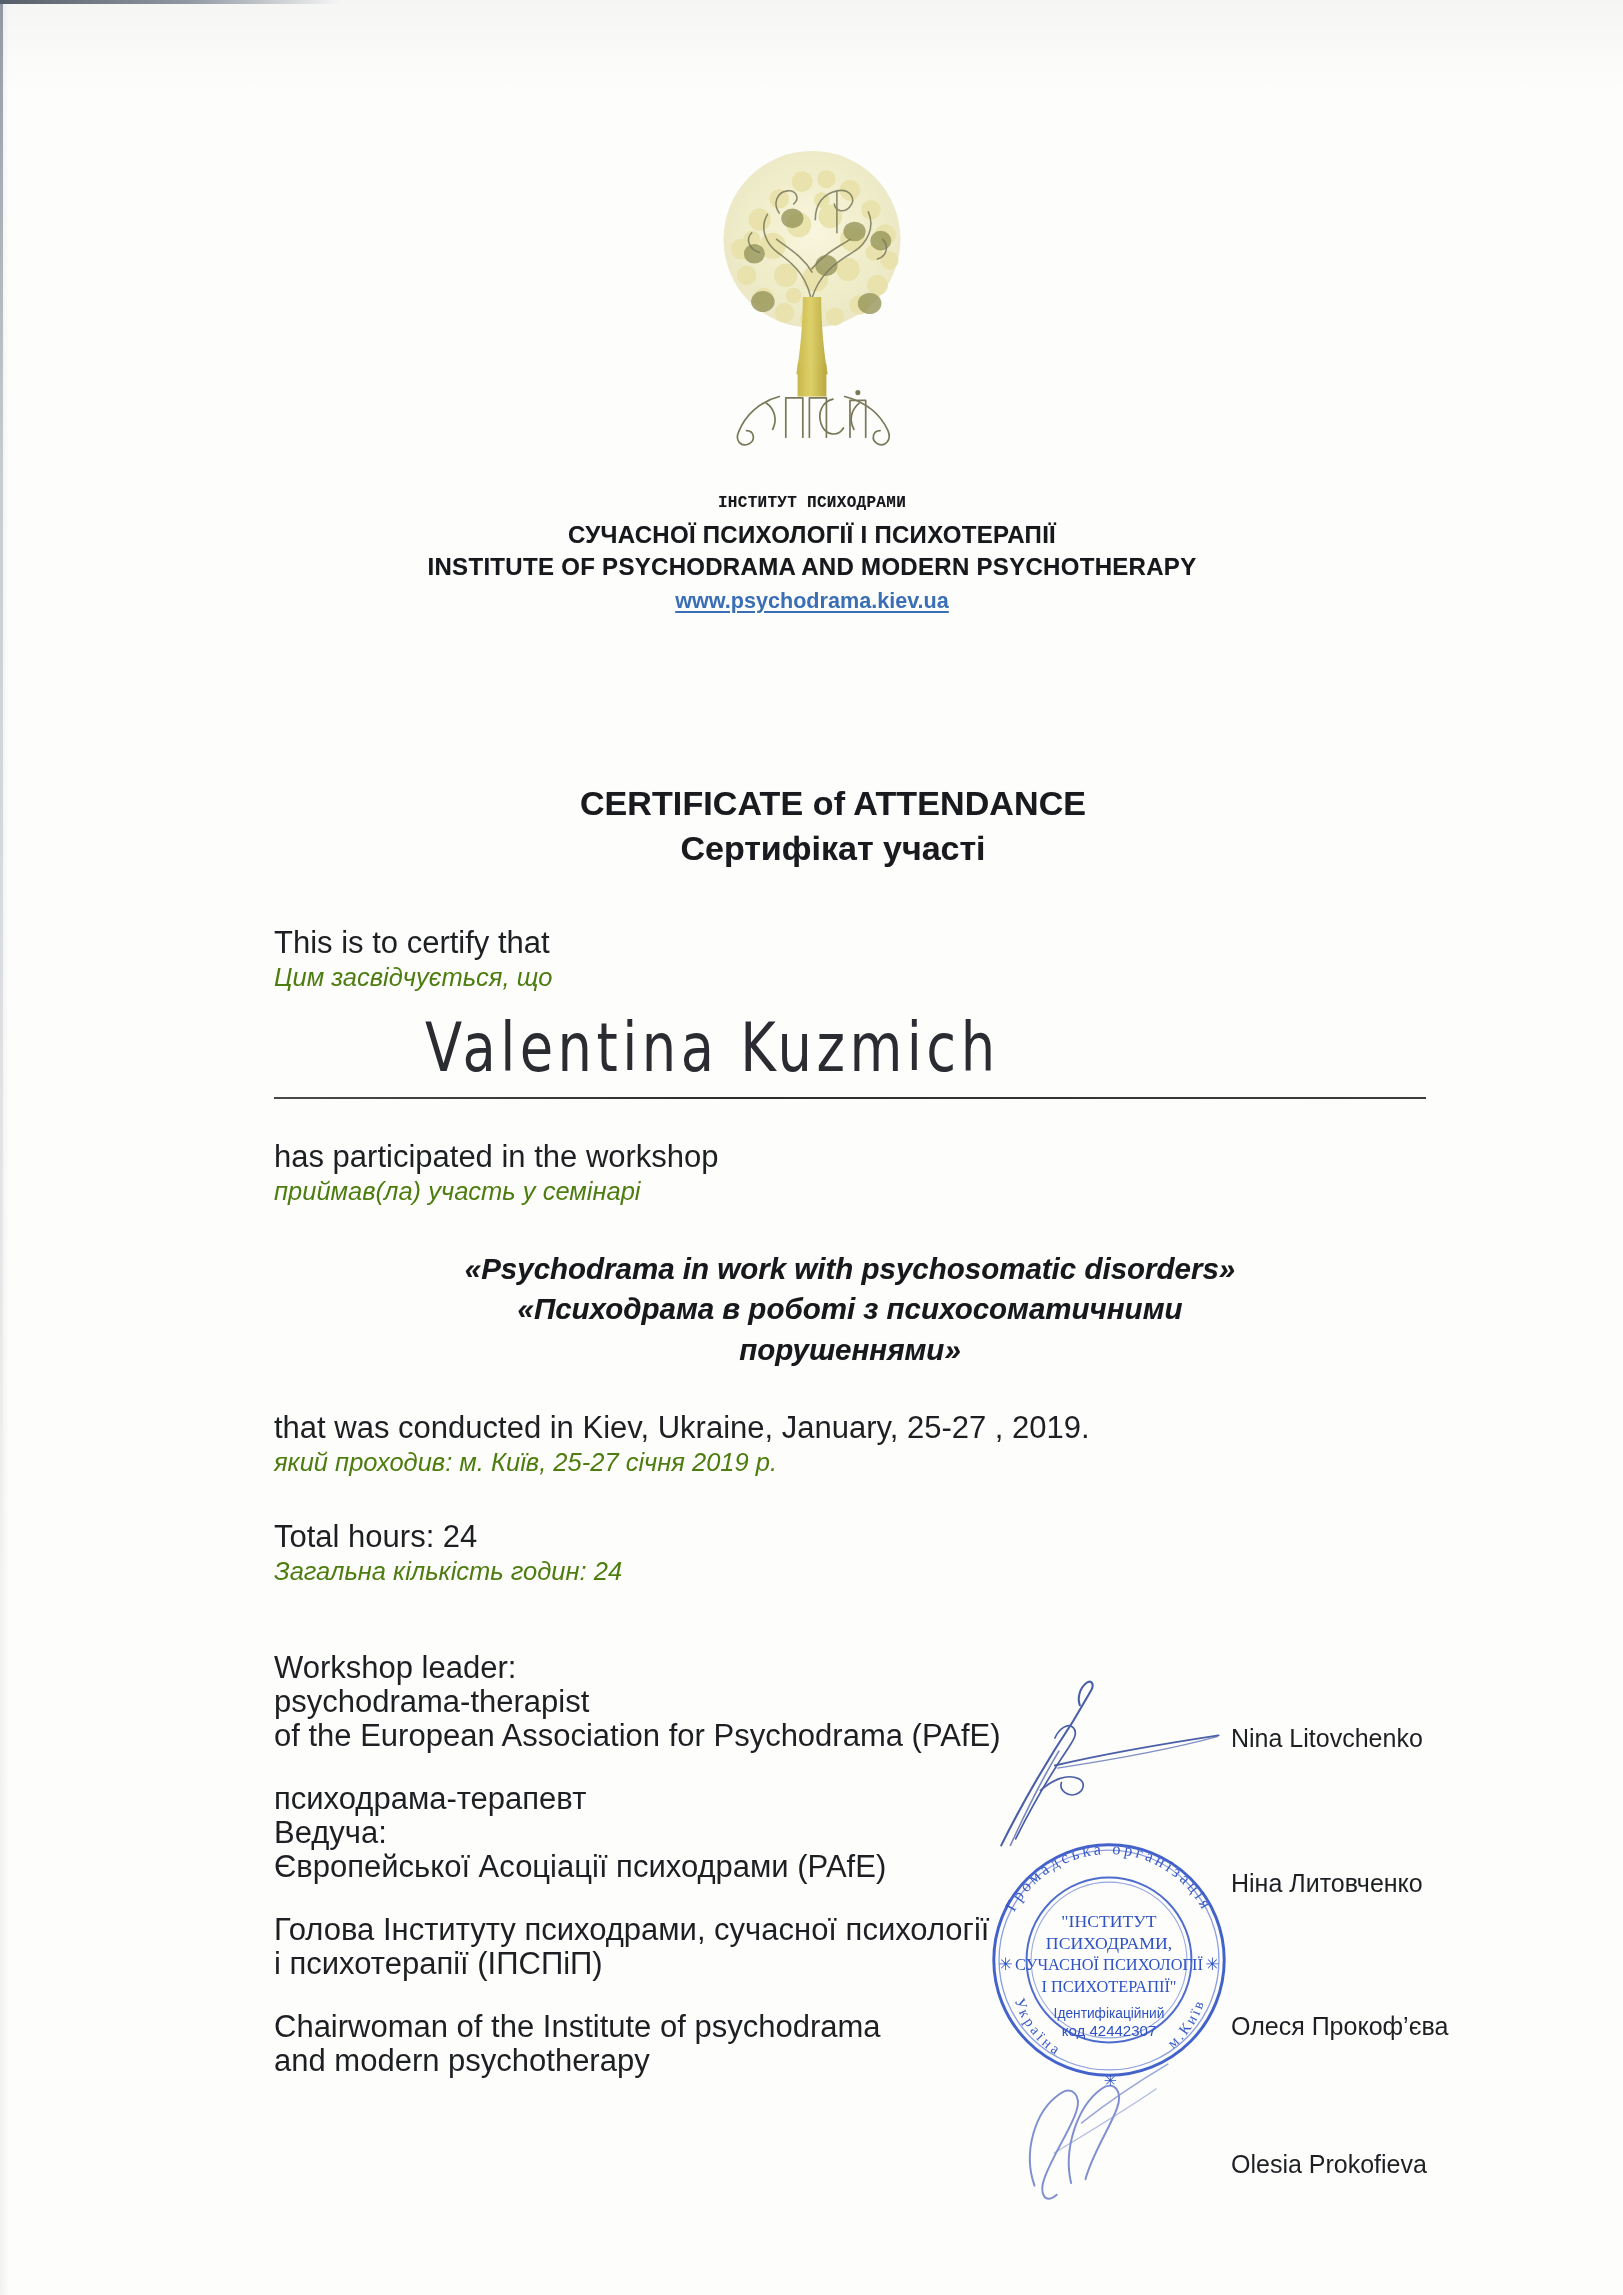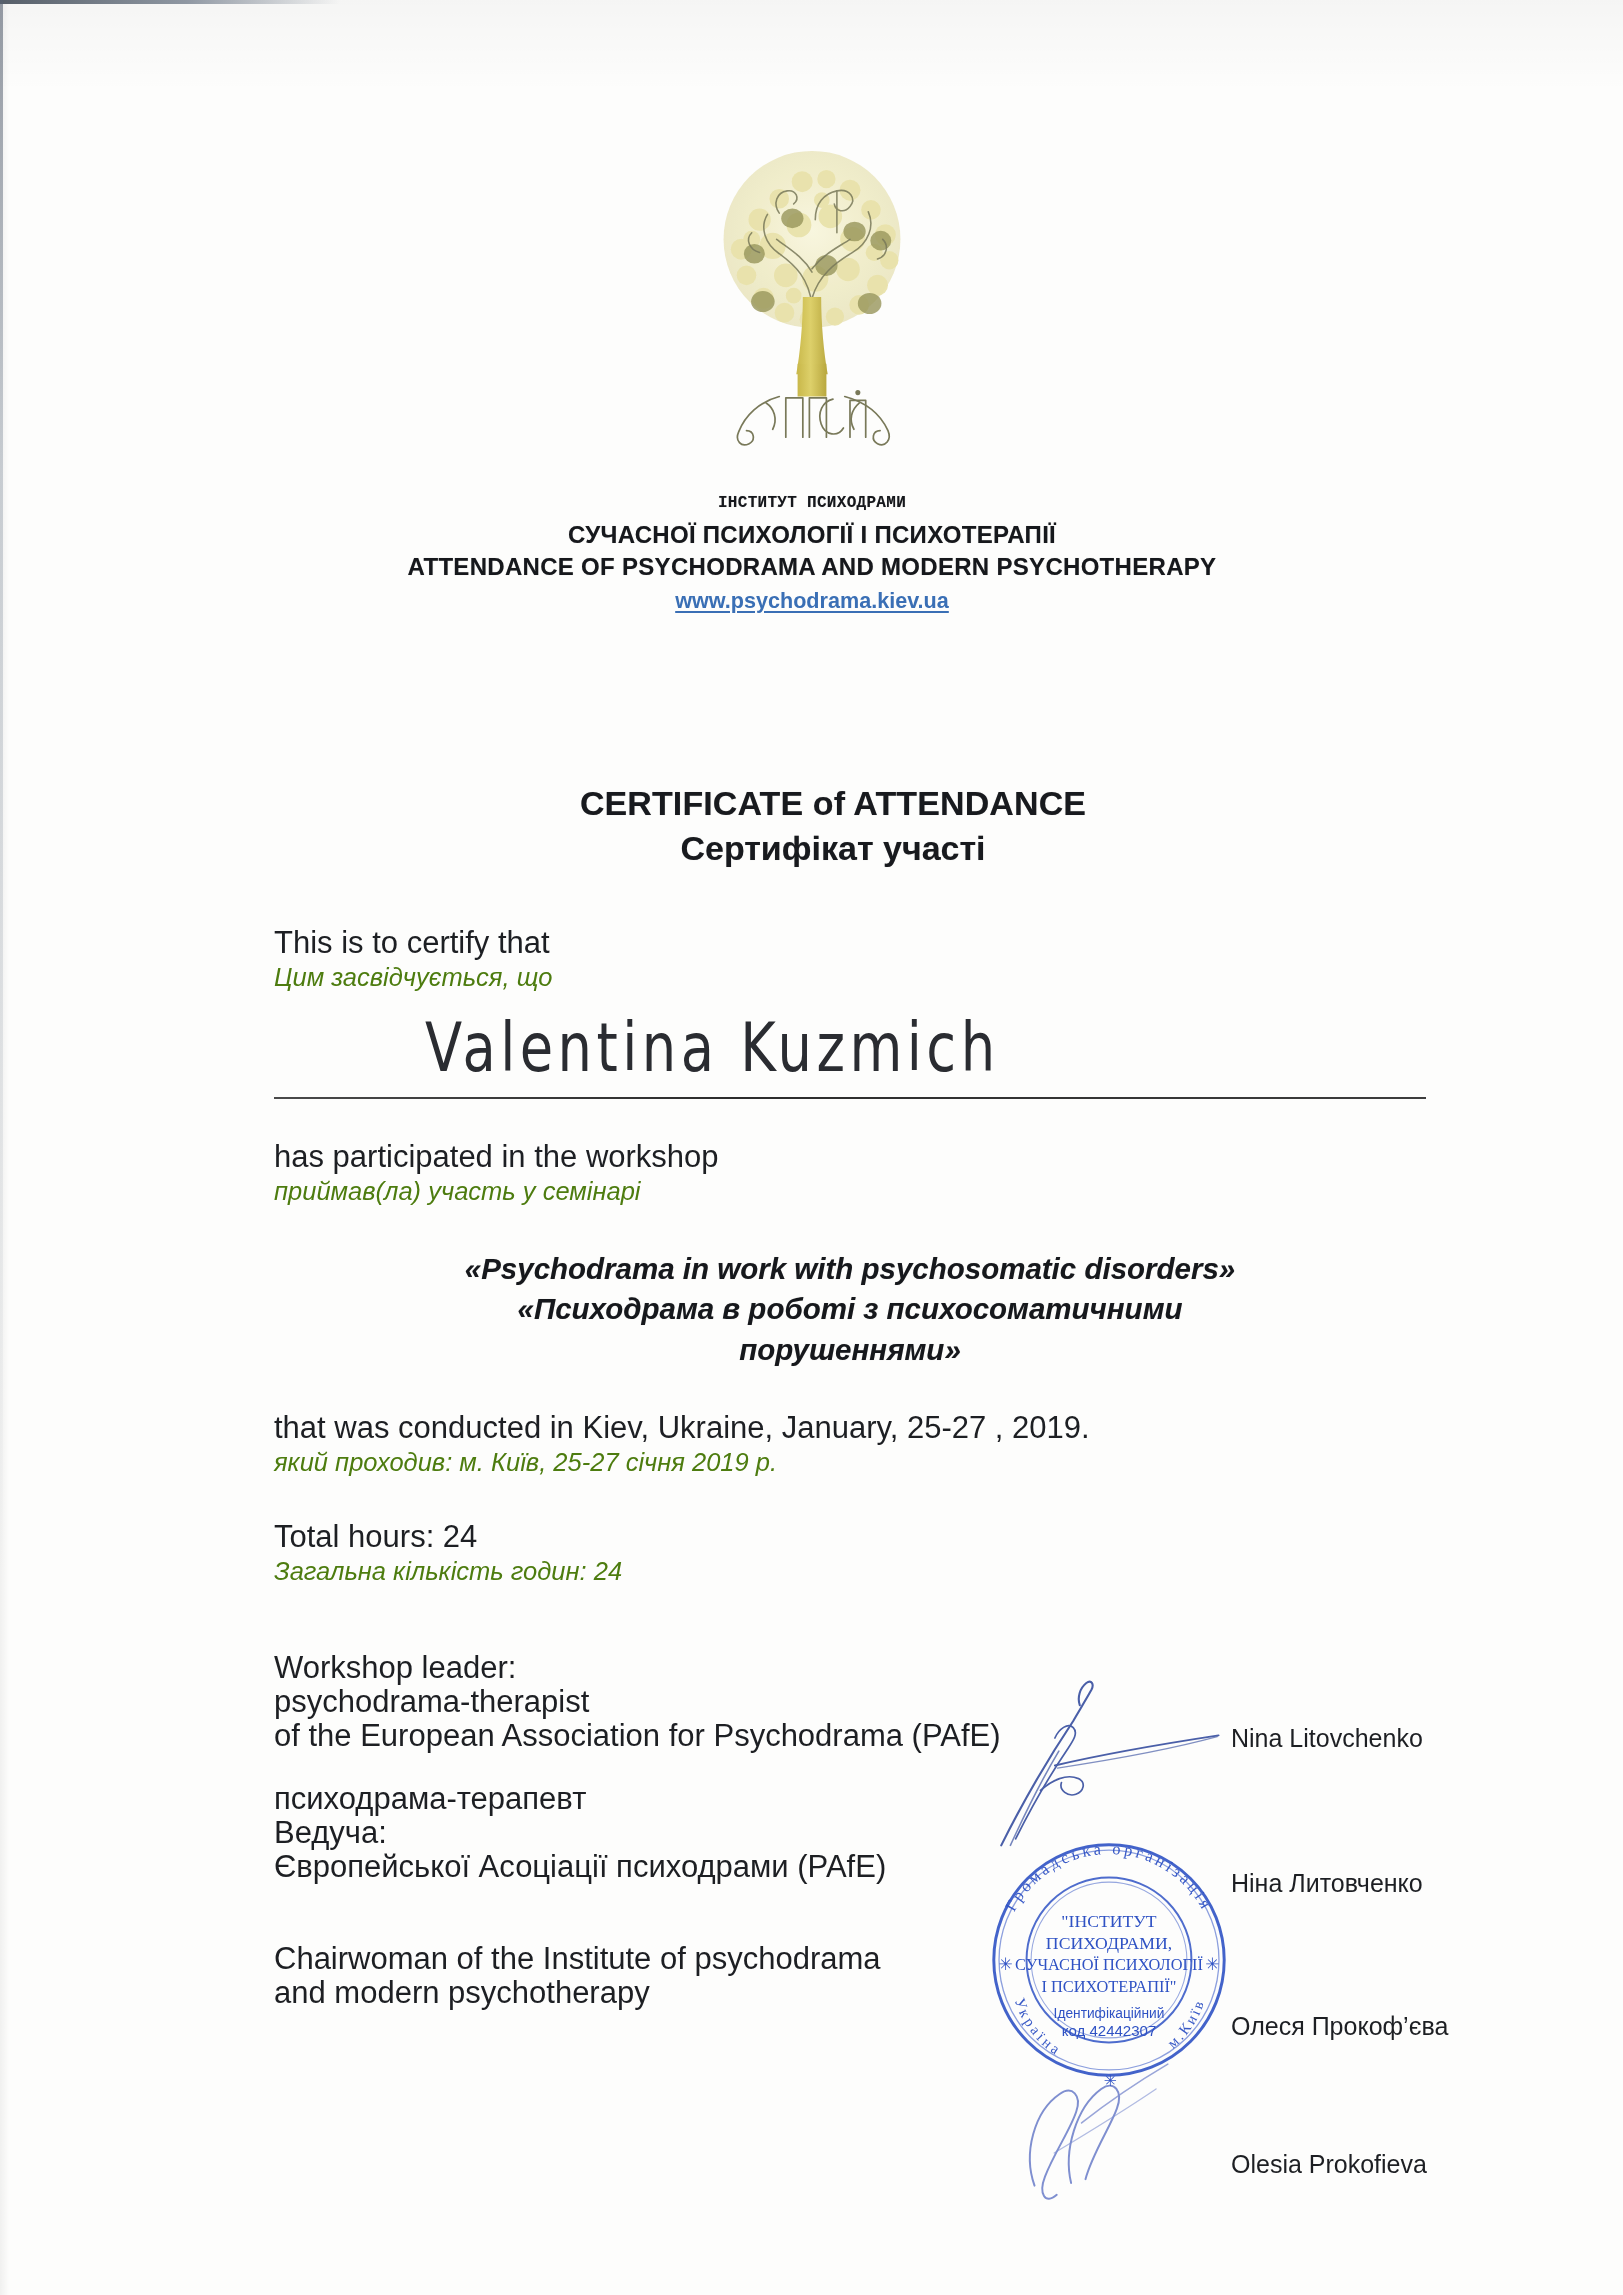--- a/index.html
+++ b/index.html
@@ -222,21 +222,21 @@
       <path d="M250 390 C280 398 304 416 316 442 C322 456 312 468 300 462 C290 457 292 442 304 442"></path>
       <path d="M130 400 C142 408 148 424 140 440"></path>
       <path d="M272 400 C260 410 256 426 264 440"></path>
     </g>
   </svg>
 </div>
 
 <div class="header">
   <div class="line h-ua1">ІНСТИТУТ ПСИХОДРАМИ</div>
   <div class="line h-ua2">СУЧАСНОЇ ПСИХОЛОГІЇ І ПСИХОТЕРАПІЇ</div>
-  <div class="line h-en">ATTENDANCE OF PSYCHODRAMA AND MODERN PSYCHOTHERAPY</div>
+  <div class="line h-en">INSTITUTE OF PSYCHODRAMA AND MODERN PSYCHOTHERAPY</div>
   <div class="h-url">www.psychodrama.kiev.ua</div>
 </div>
 
 <div class="title-block">
   <div class="title-en">CERTIFICATE of ATTENDANCE</div>
   <div class="title-ua">Сертифікат участі</div>
 </div>
 
 <div class="body-area">
 
@@ -279,20 +279,24 @@
   <div class="gap-s"></div>
 
   <div class="sig-block">
     <div class="ln">психодрама-терапевт</div>
     <div class="ln">Ведуча:</div>
     <div class="ln">Європейської Асоціації психодрами (PAfE)</div>
   </div>
 
   <div class="gap-s"></div>
 
+  <div class="sig-block">
+    <div class="ln">Голова Інституту психодрами, сучасної психології</div>
+    <div class="ln">і психотерапії  (ІПСПіП)</div>
+  </div>
 
   <div class="gap-s"></div>
 
   <div class="sig-block">
     <div class="ln">Chairwoman of the Institute of psychodrama</div>
     <div class="ln">and modern psychotherapy</div>
   </div>
 
 </div>
 

